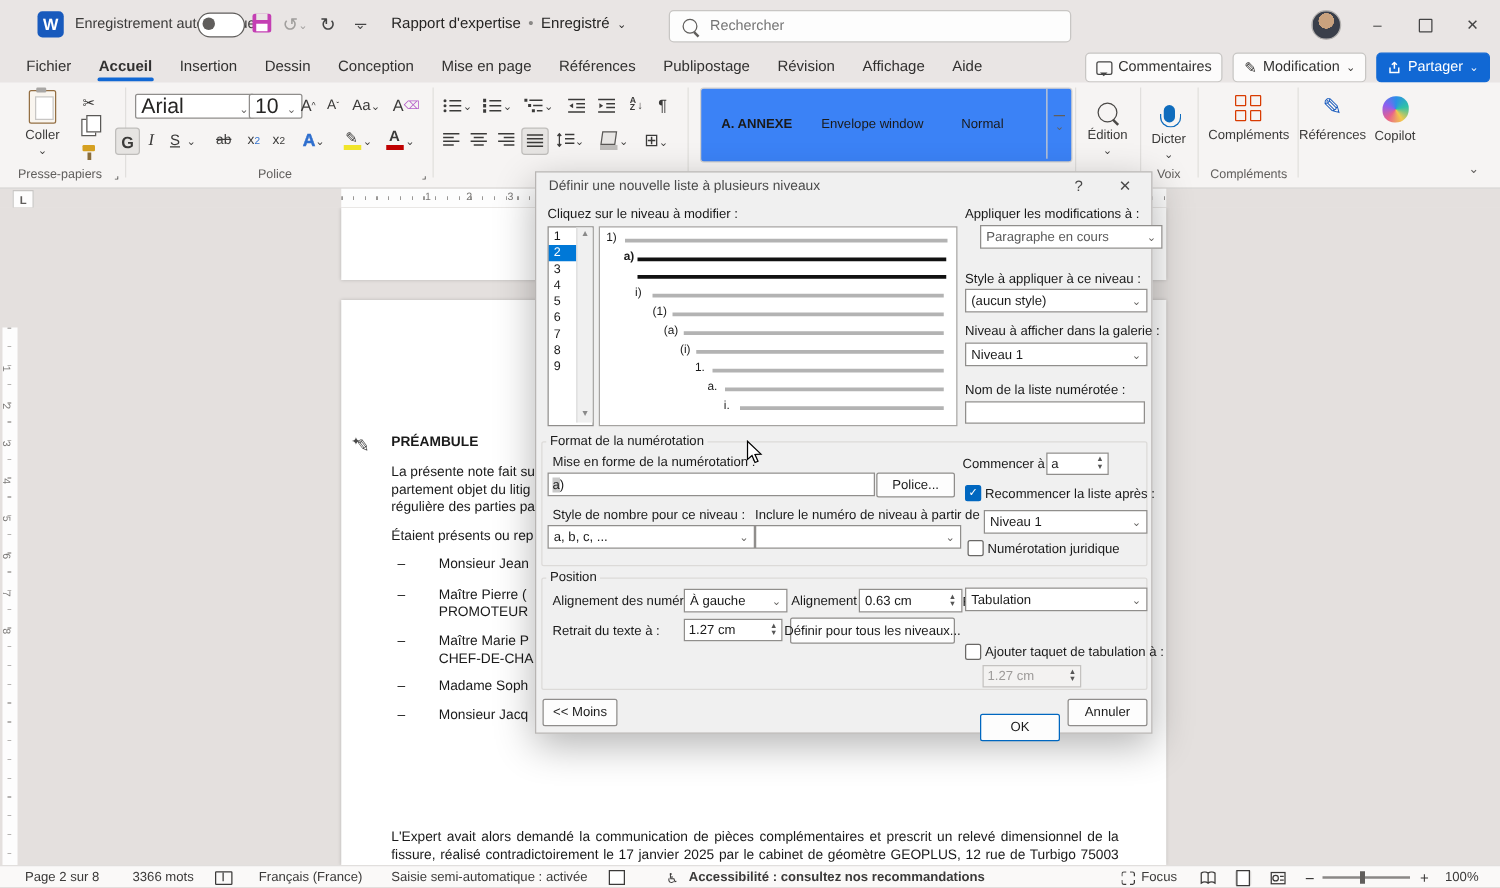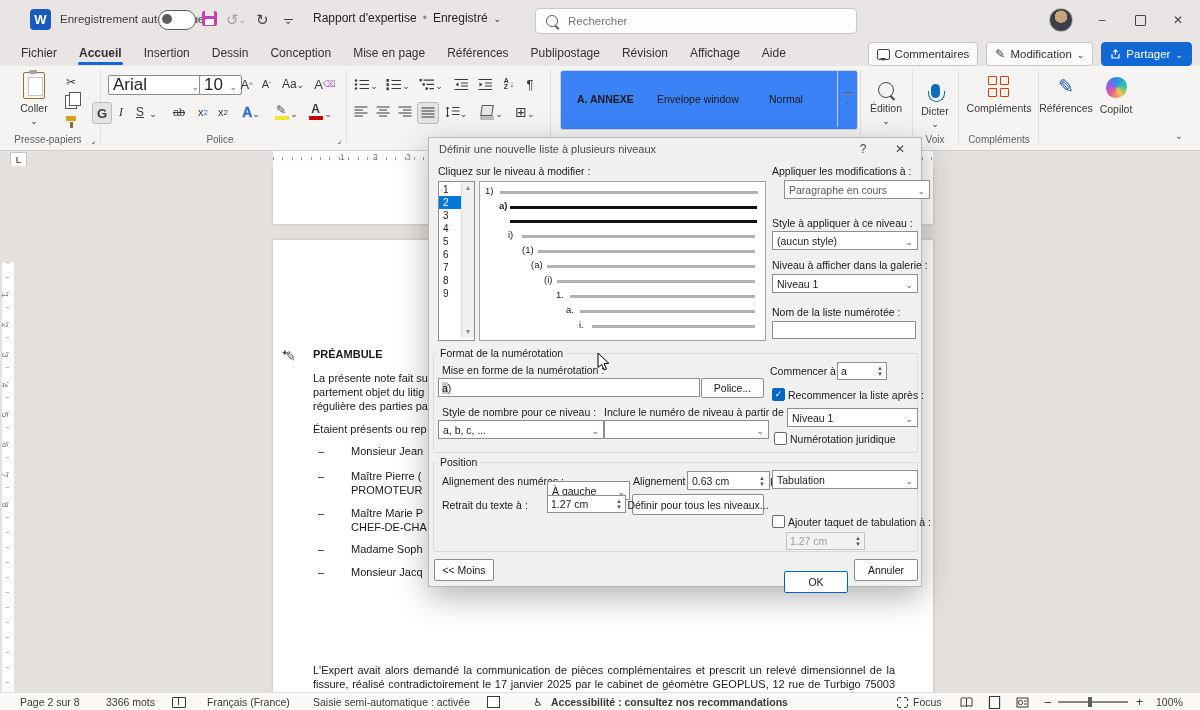--- a/index.html
+++ b/index.html
@@ -628,21 +628,21 @@
     <div class="dcombo" style="left:358px;top:270px;width:121px;height:17px;">
       <span>Niveau 1</span>
         <span class="chev"></span>
     </div>
     <div class="cb" style="left:345px;top:294px;"></div>
     <div class="dlabel" style="left:361px;top:295px;">Numérotation juridique</div>
 
     <div class="groupbox" style="left:4px;top:324px;width:483px;height:88px;"></div>
     <div class="groupbox-label" style="left:8px;top:318px;">Position</div>
     <div class="dlabel" style="left:13px;top:337px;">Alignement des numéros :</div>
-    <div class="dcombo" style="left:118px;top:343px;width:73px;height:17px;">
+    <div class="dcombo" style="left:118px;top:333px;width:73px;height:17px;">
       <span>À gauche</span>
         <span class="chev"></span>
     </div>
     <div class="dlabel" style="left:204px;top:337px;">Alignement :</div>
     <div class="dcombo" style="left:258px;top:333px;width:73px;height:17px;">
       <span>0.63 cm</span>
         <span class="spin-arrows">
           <span>▲</span>
           <span>▼</span>
         </span>

